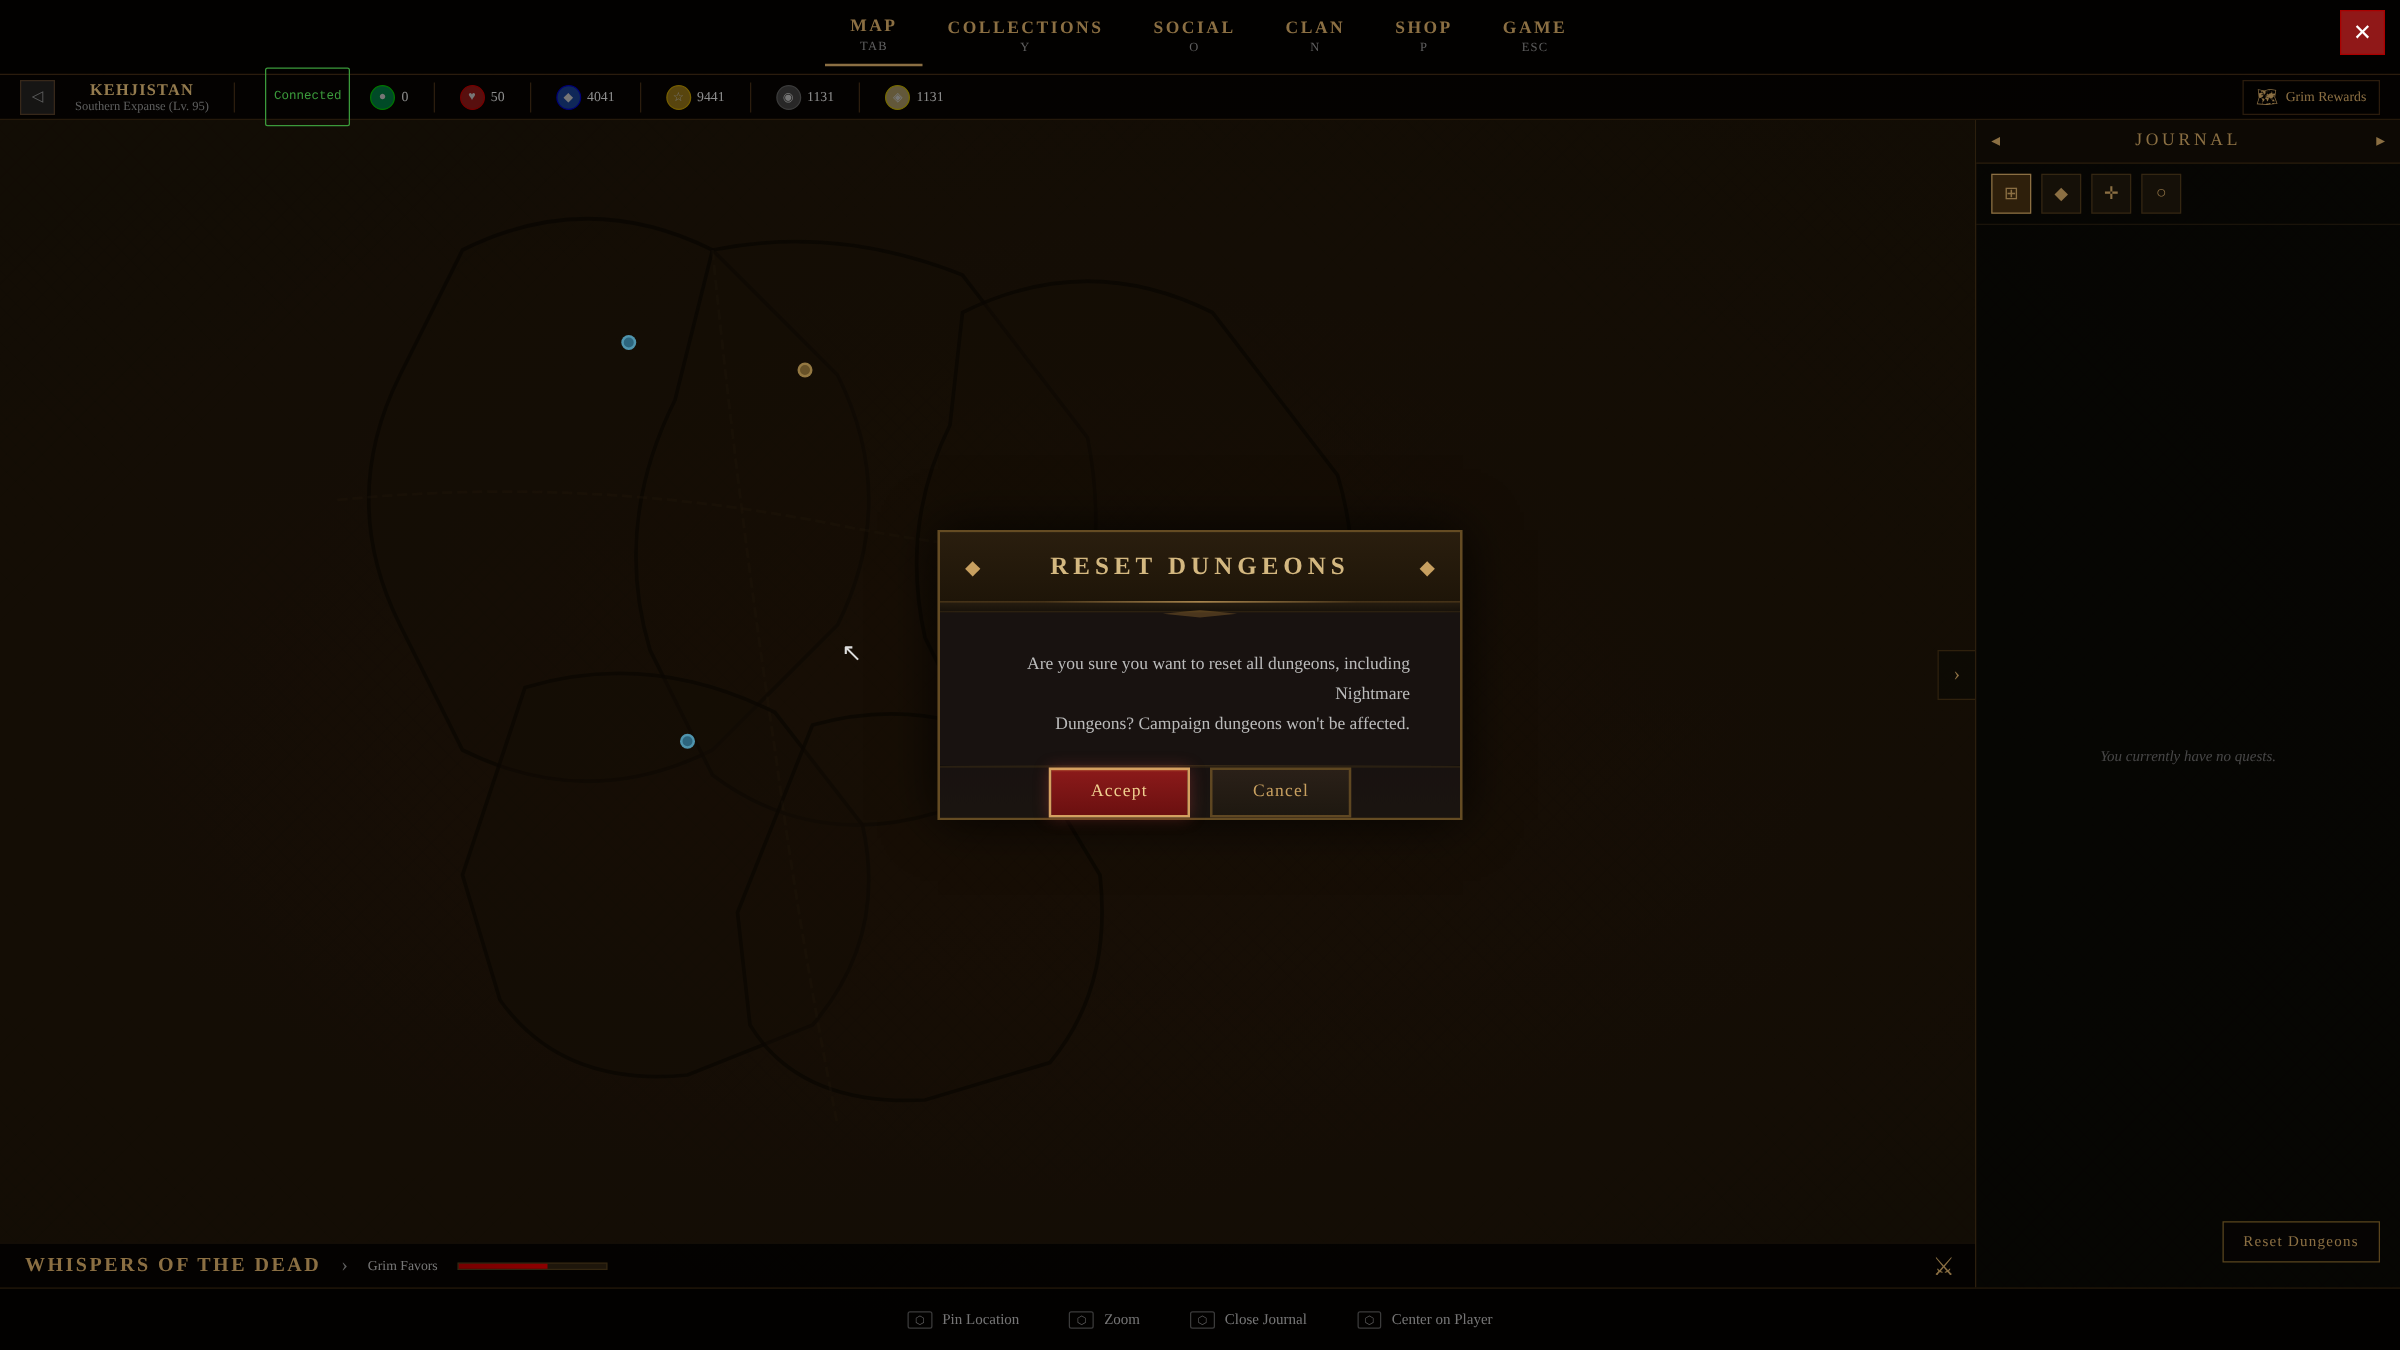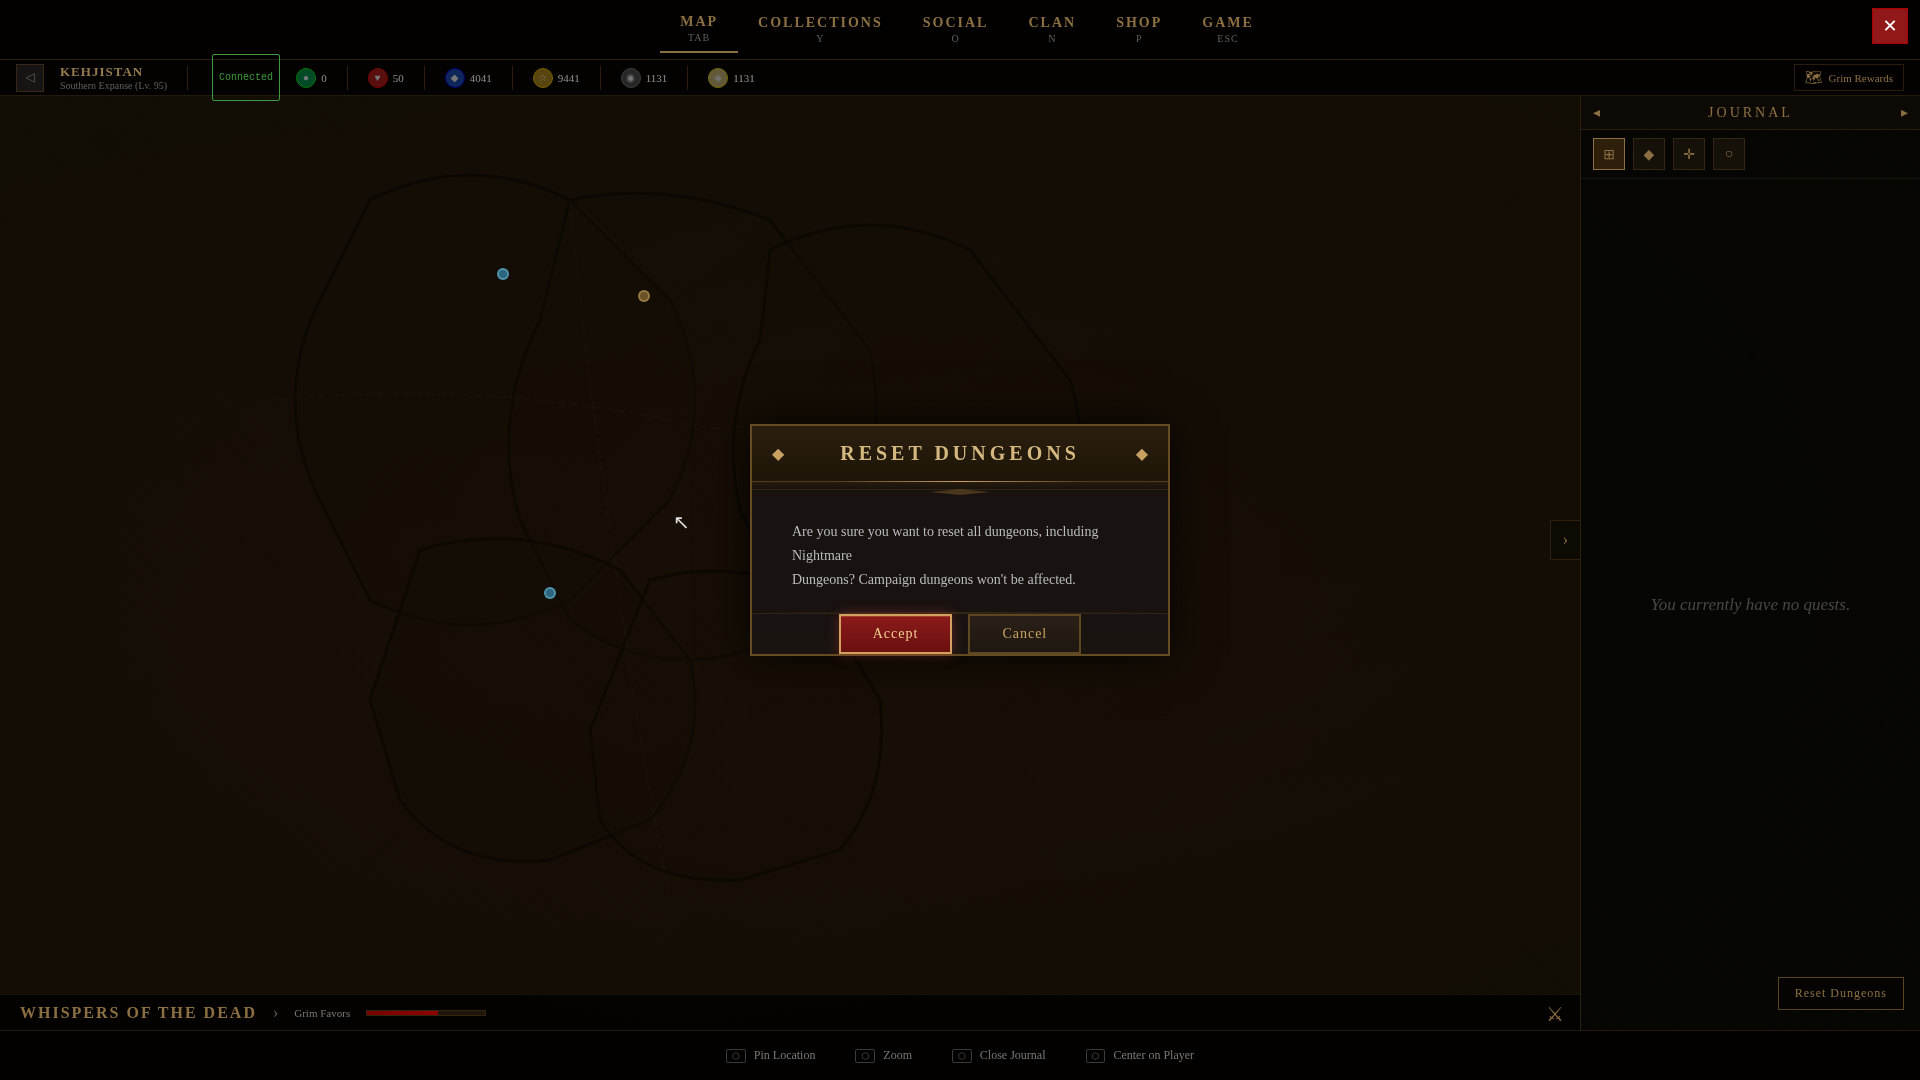--- a/index.html
+++ b/index.html
@@ -128,20 +128,21 @@
       align-items: center;
       justify-content: center;
       cursor: pointer;
       color: #888;
       font-size: 11px;
     }
 
     #location-info {
       display: flex;
       flex-direction: column;
+      align-items: center;
     }
 
     #location-name {
       font-size: 13px;
       color: #d4b070;
       letter-spacing: 1px;
       font-weight: bold;
     }
 
     #location-sub {
@@ -271,21 +272,21 @@
     #journal-content {
       flex: 1;
       display: flex;
       align-items: center;
       justify-content: center;
       padding: 20px;
     }
 
     #no-quests-text {
       color: #666;
-      font-size: 17px;
+      font-size: 12px;
       text-align: center;
       font-style: italic;
     }
 
     
     #side-arrow {
       position: absolute;
       top: 50%;
       right: 340px;
       transform: translateY(-50%);
@@ -460,21 +461,21 @@
       bottom: -1px;
       left: 50%;
       transform: translateX(-50%);
       width: 60%;
       height: 1px;
       background: linear-gradient(90deg, transparent, #c8a060, transparent);
     }
 
     #modal-body {
       padding: 30px 40px 20px;
-      text-align: left;
+      text-align: right;
       background: #181210;
     }
 
     #modal-message {
       font-size: 14px;
       color: #bbb;
       line-height: 1.7;
       font-family: 'Georgia', serif;
     }
 

